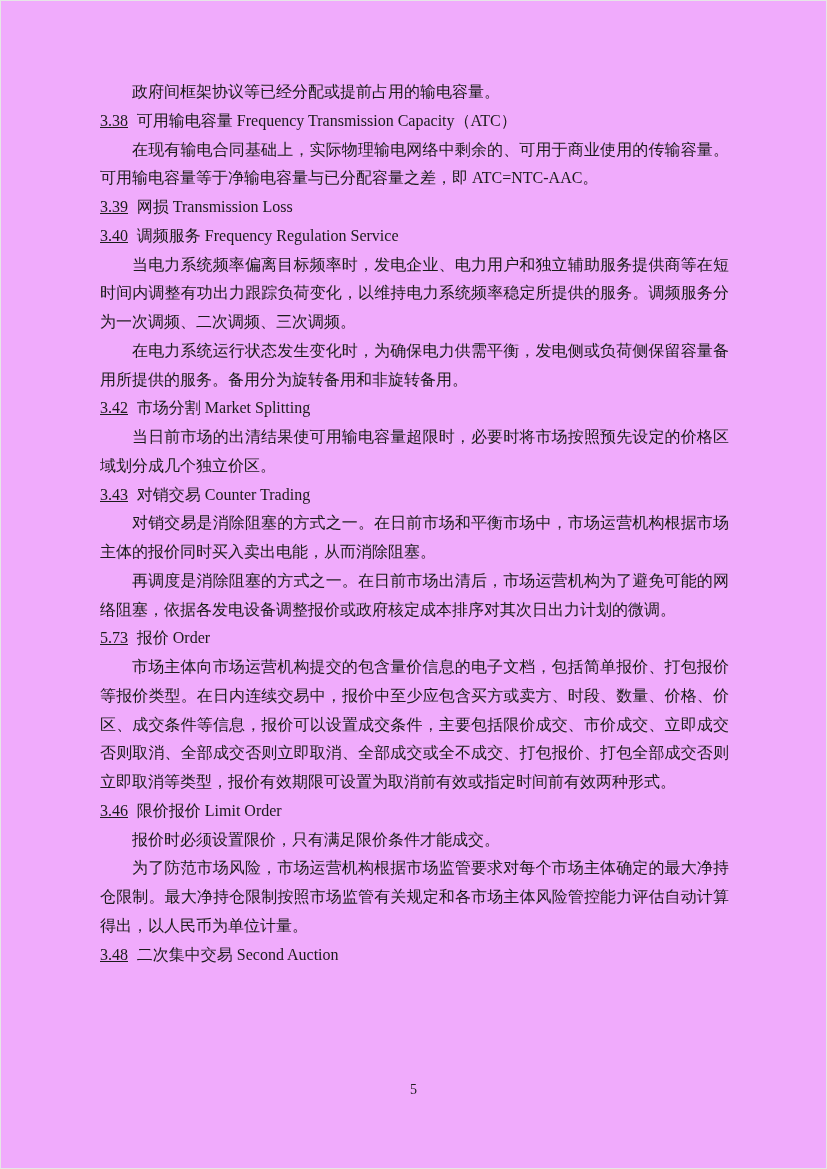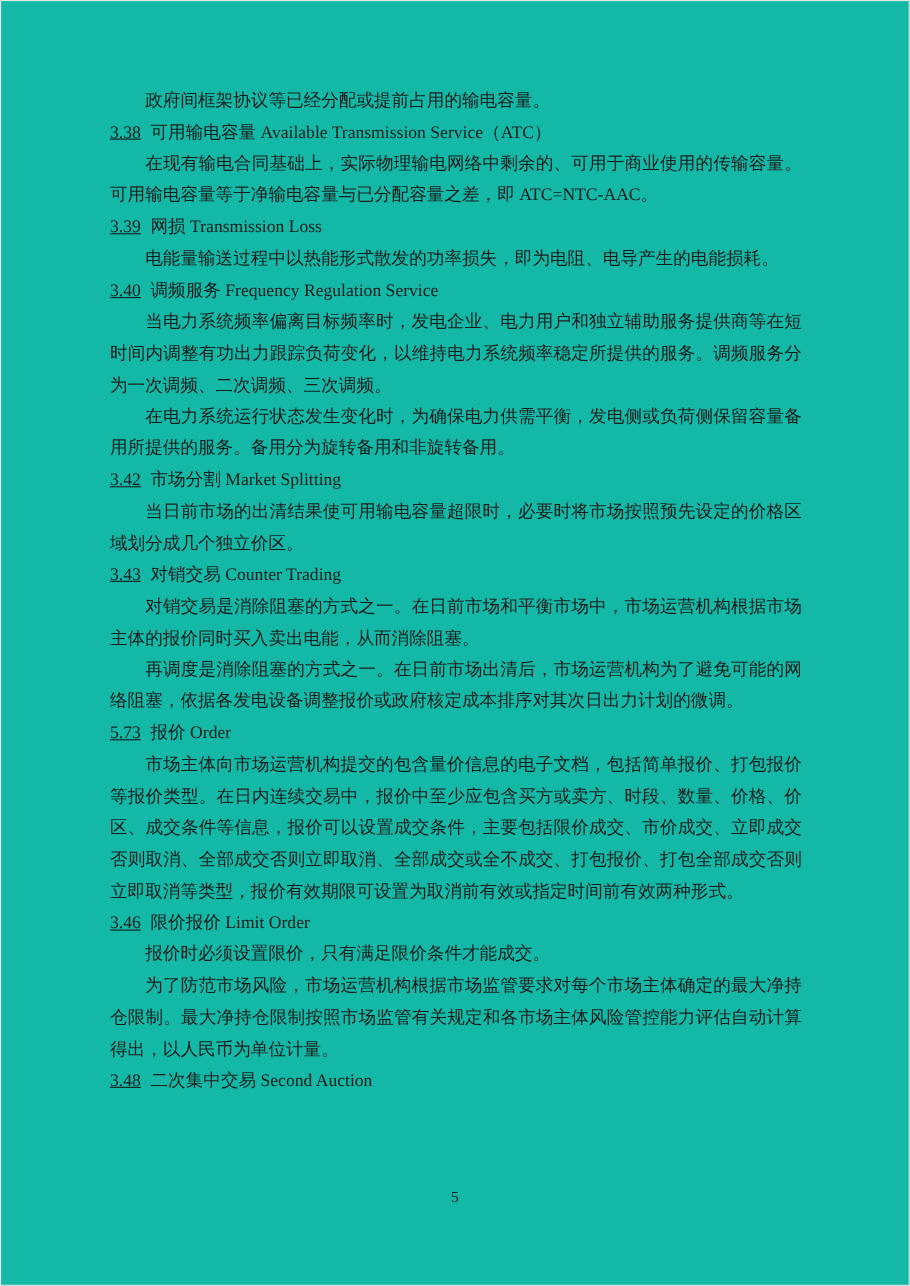--- a/index.html
+++ b/index.html
@@ -5,21 +5,21 @@
   html, body {
     margin: 0;
     padding: 0;
     background: #ffffff;
   }
   .page {
     position: relative;
     width: 827px;
     height: 1169px;
     box-sizing: border-box;
-    background: #14b8a6;
+    background: #f0abfc;
     border: 1px solid #e6e6e6;
     padding: 77px 99px 0 99px;
     overflow: hidden;
     font-family: "Liberation Serif", "DejaVu Serif", serif;
     font-size: 16px;
     line-height: 28.75px;
     color: #1b1b1b;
   }
   .doc-body {
     width: 629px;
@@ -53,27 +53,26 @@
 </style>
 </head>
 <body>
 
 <div class="page">
   <div class="doc-body">
 
     <p class="para">政府间框架协议等已经分配或提前占用的输电容量。</p>
 
     <section>
-      <p class="heading"><span class="num">3.38</span><span>可用输电容量 Available Transmission Service（ATC）</span></p>
+      <p class="heading"><span class="num">3.38</span><span>可用输电容量 Frequency Transmission Capacity（ATC）</span></p>
       <p class="para">在现有输电合同基础上，实际物理输电网络中剩余的、可用于商业使用的传输容量。可用输电容量等于净输电容量与已分配容量之差，即 ATC=NTC-AAC。</p>
     </section>
 
     <section>
       <p class="heading"><span class="num">3.39</span><span>网损 Transmission Loss</span></p>
-      <p class="para">电能量输送过程中以热能形式散发的功率损失，即为电阻、电导产生的电能损耗。</p>
     </section>
 
     <section>
       <p class="heading"><span class="num">3.40</span><span>调频服务 Frequency Regulation Service</span></p>
       <p class="para">当电力系统频率偏离目标频率时，发电企业、电力用户和独立辅助服务提供商等在短时间内调整有功出力跟踪负荷变化，以维持电力系统频率稳定所提供的服务。调频服务分为一次调频、二次调频、三次调频。</p>
     </section>
 
     <section>
       <p class="para">在电力系统运行状态发生变化时，为确保电力供需平衡，发电侧或负荷侧保留容量备用所提供的服务。备用分为旋转备用和非旋转备用。</p>
     </section>

